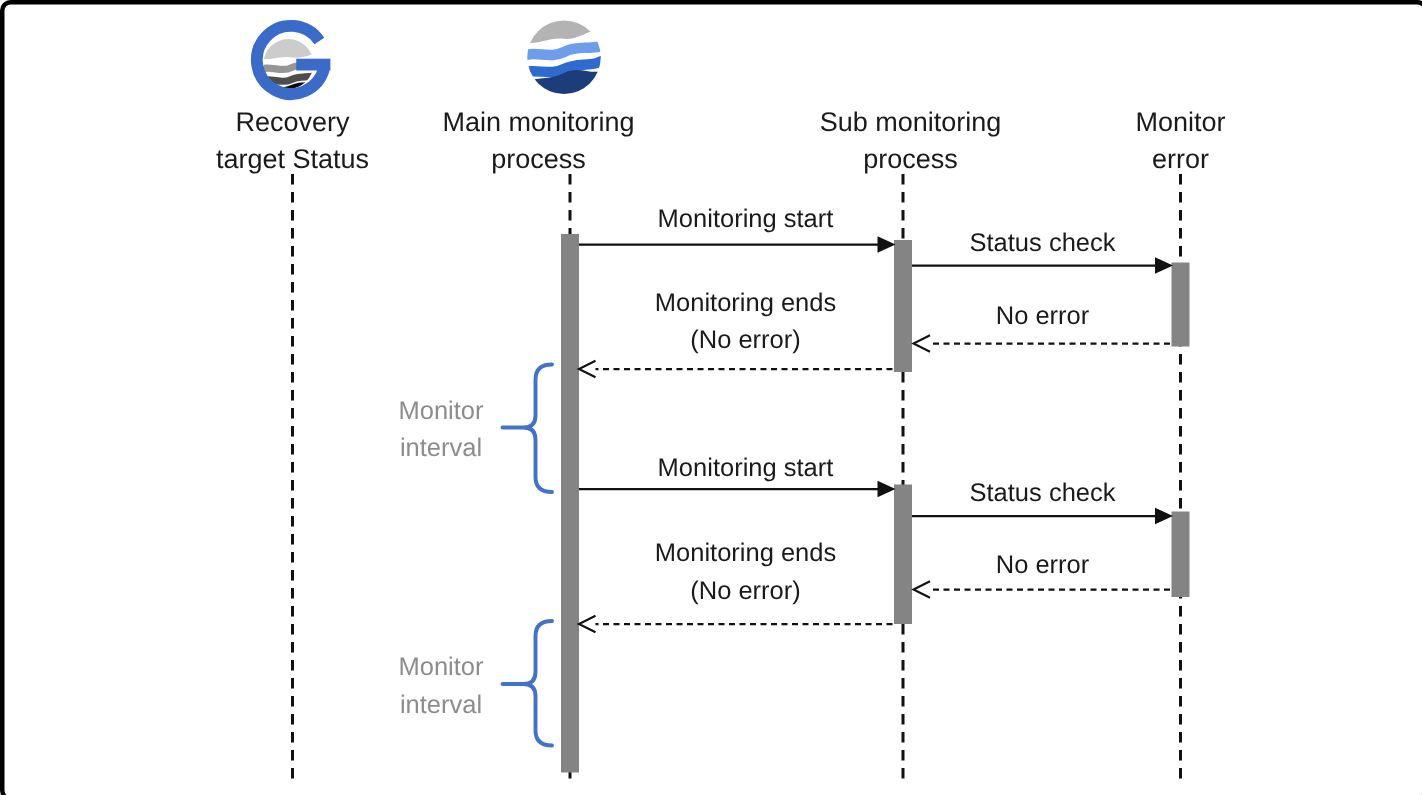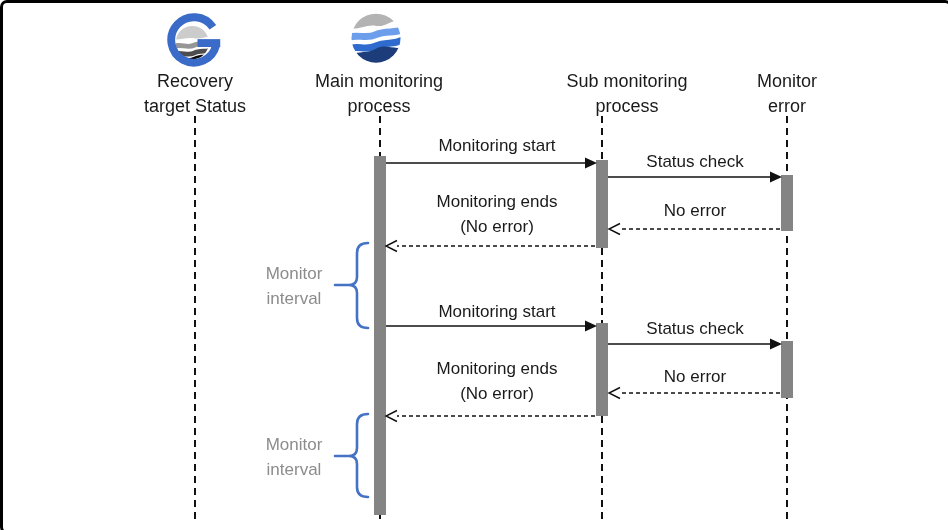--- a/index.html
+++ b/index.html
@@ -122,25 +122,25 @@
       <path d="M-2,31 C10,25 20,33 32,27 C44,21 54,27 66,20" stroke="var(--wave-light-blue)" stroke-width="8" fill="none"></path>
       <path d="M-2,44 C10,38 20,46 32,40 C44,34 54,40 66,31" stroke="var(--wave-mid-blue)" stroke-width="8" fill="none"></path>
       <path d="M0,64 H64 V41 C52,45 44,37 32,43 C20,49 12,45 0,51 Z" fill="var(--wave-navy)"></path>
     </g>
   </svg>
 
   <div class="hdr" style="left:192px;top:66px;">
     <div>Recovery</div>
     <div>target Status</div>
   </div>
-  <div class="hdr" style="left:376px;top:66px;">
+  <div class="hdr" style="left:356px;top:66px;">
     <div>Main monitoring</div>
     <div>process</div>
   </div>
-  <div class="hdr" style="left:624px;top:66px;">
+  <div class="hdr" style="left:604px;top:66px;">
     <div>Sub monitoring</div>
     <div>process</div>
   </div>
   <div class="hdr" style="left:784px;top:66px;">
     <div>Monitor</div>
     <div>error</div>
   </div>
 
   <div class="lbl" style="left:494px;top:130px;">Monitoring start</div>
   <div class="lbl" style="left:692px;top:146px;">Status check</div>

